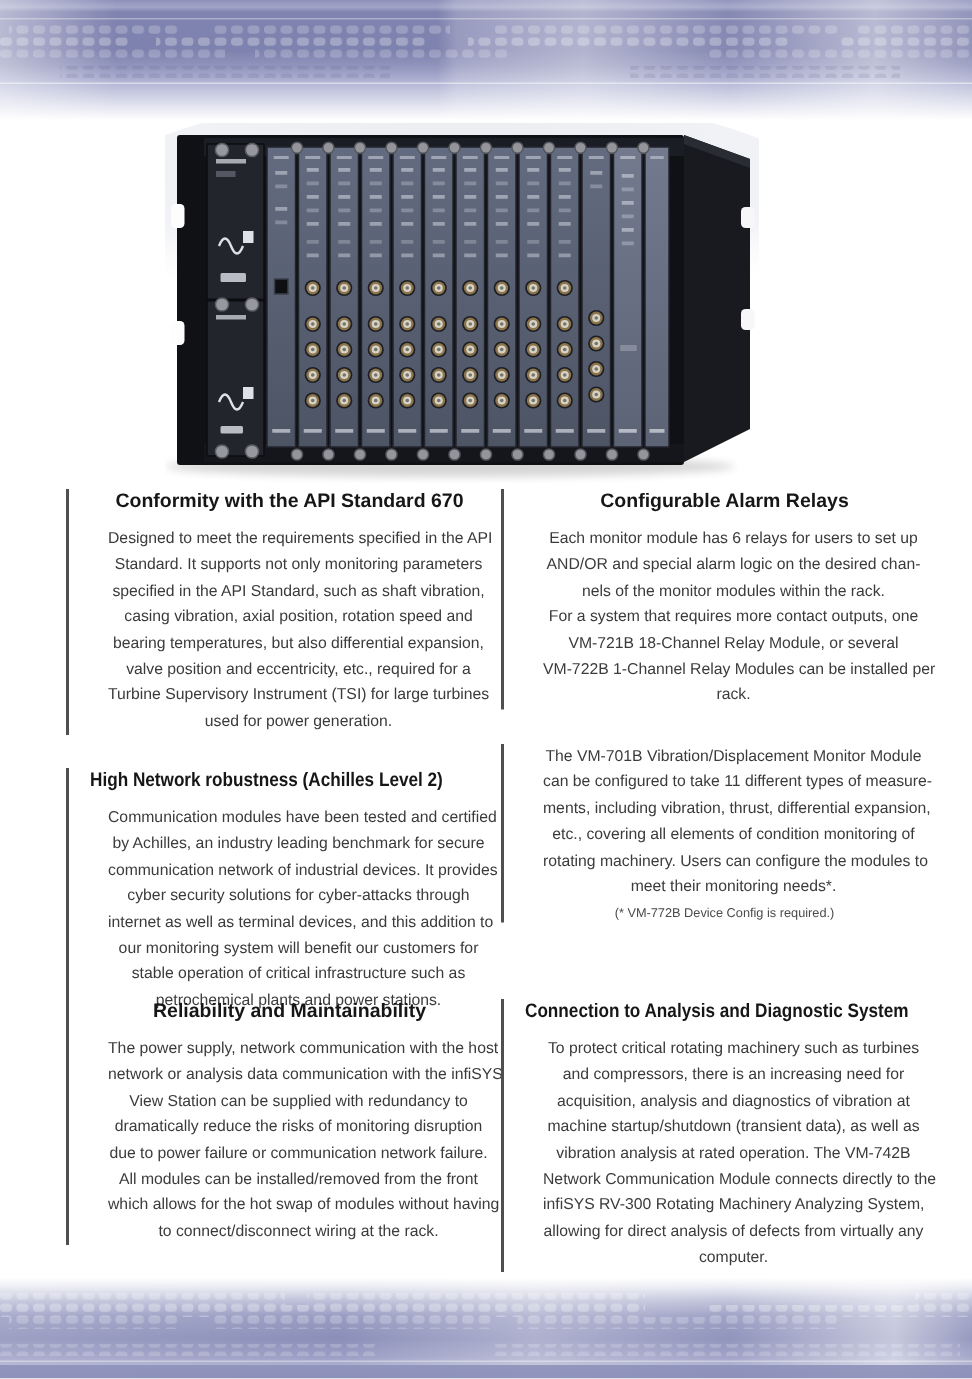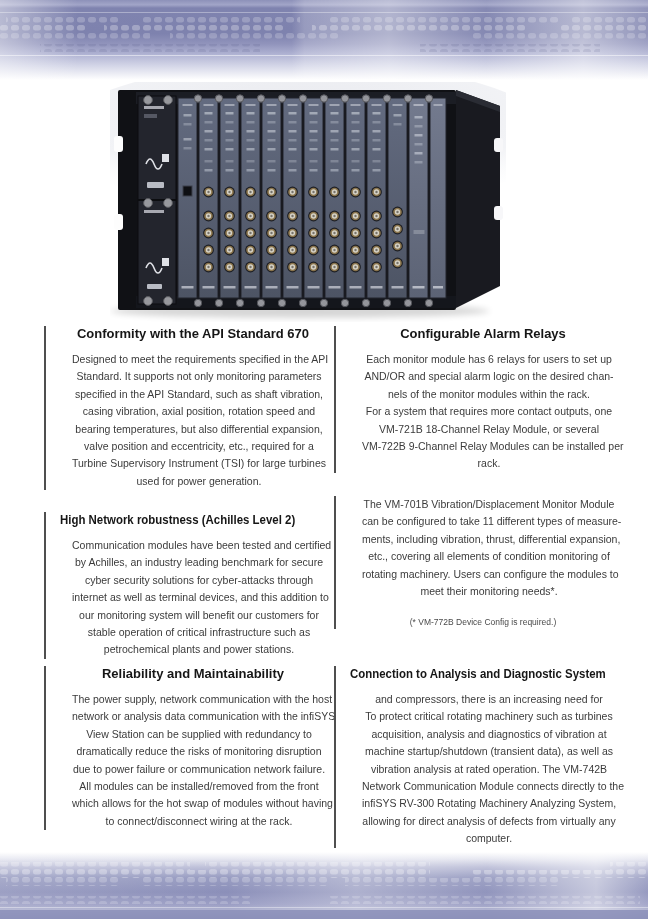--- a/index.html
+++ b/index.html
@@ -18,21 +18,21 @@
     color:#e8e9f4;opacity:.85;margin-top:35px;
   }
   .sec{position:absolute;width:282px;border-left:2px solid #4f4f4f;padding-left:14px;box-sizing:border-box;text-align:center;}
   .sec-title{
     margin:0 0 9px 0;font-size:13px;font-weight:bold;color:#161616;
     white-space:nowrap;letter-spacing:0px;line-height:16px;
   }
   .sec-title.cond{transform:scaleX(.88);transform-origin:left center;}
   .sec-body{font-size:10.5px;color:#3b3b3b;}
   .sec-body div{line-height:17.4px;white-space:nowrap;margin-left:12px;}
-  .footnote{font-size:8.5px;color:#4a4a4a;line-height:13px;margin-top:16px;}
+  .footnote{font-size:8.5px;color:#4a4a4a;line-height:13px;margin-top:2px;}
 </style>
 </head>
 <body>
 
 <svg class="band band-top" viewBox="0 0 648 80" preserveAspectRatio="none">
   <defs>
     <linearGradient id="hdrG" x1="0" y1="0" x2="0" y2="1">
       <stop offset="0" stop-color="#8d91b9"></stop>
         <stop offset=".06" stop-color="#a2a5c8"></stop>
       <stop offset=".10" stop-color="#7f83af"></stop>
@@ -260,30 +260,31 @@
 </section>
 
 <section class="sec" style="left:334px;top:326px">
   <h2 class="sec-title">Configurable Alarm Relays</h2>
   <div class="sec-body">
       <div>Each monitor module has 6 relays for users to set up</div>
       <div>AND/OR and special alarm logic on the desired chan-</div>
       <div>nels of the monitor modules within the rack.</div>
       <div>For a system that requires more contact outputs, one</div>
       <div>VM-721B 18-Channel Relay Module, or several</div>
-      <div>VM-722B 9-Channel Relay Modules can be installed per</div>
+      <div>VM-722B 1-Channel Relay Modules can be installed per</div>
       <div>rack.</div>
     </div>
 </section>
 
 <section class="sec" style="left:44px;top:512px">
   <h2 class="sec-title cond">High Network robustness (Achilles Level 2)</h2>
   <div class="sec-body">
       <div>Communication modules have been tested and certified</div>
       <div>by Achilles, an industry leading benchmark for secure</div>
+      <div>communication network of industrial devices. It provides</div>
       <div>cyber security solutions for cyber-attacks through</div>
       <div>internet as well as terminal devices, and this addition to</div>
       <div>our monitoring system will benefit our customers for</div>
       <div>stable operation of critical infrastructure such as</div>
       <div>petrochemical plants and power stations.</div>
     </div>
 </section>
 
 <section class="sec" style="left:334px;top:496px">
   <div class="sec-body">
@@ -307,22 +308,22 @@
       <div>due to power failure or communication network failure.</div>
       <div>All modules can be installed/removed from the front</div>
       <div>which allows for the hot swap of modules without having</div>
       <div>to connect/disconnect wiring at the rack.</div>
     </div>
 </section>
 
 <section class="sec" style="left:334px;top:666px">
   <h2 class="sec-title cond">Connection to Analysis and Diagnostic System</h2>
   <div class="sec-body">
+      <div>To protect critical rotating machinery such as turbines</div>
       <div>and compressors, there is an increasing need for</div>
-      <div>To protect critical rotating machinery such as turbines</div>
       <div>acquisition, analysis and diagnostics of vibration at</div>
       <div>machine startup/shutdown (transient data), as well as</div>
       <div>vibration analysis at rated operation. The VM-742B</div>
       <div>Network Communication Module connects directly to the</div>
       <div>infiSYS RV-300 Rotating Machinery Analyzing System,</div>
       <div>allowing for direct analysis of defects from virtually any</div>
       <div>computer.</div>
     </div>
 </section>
 

